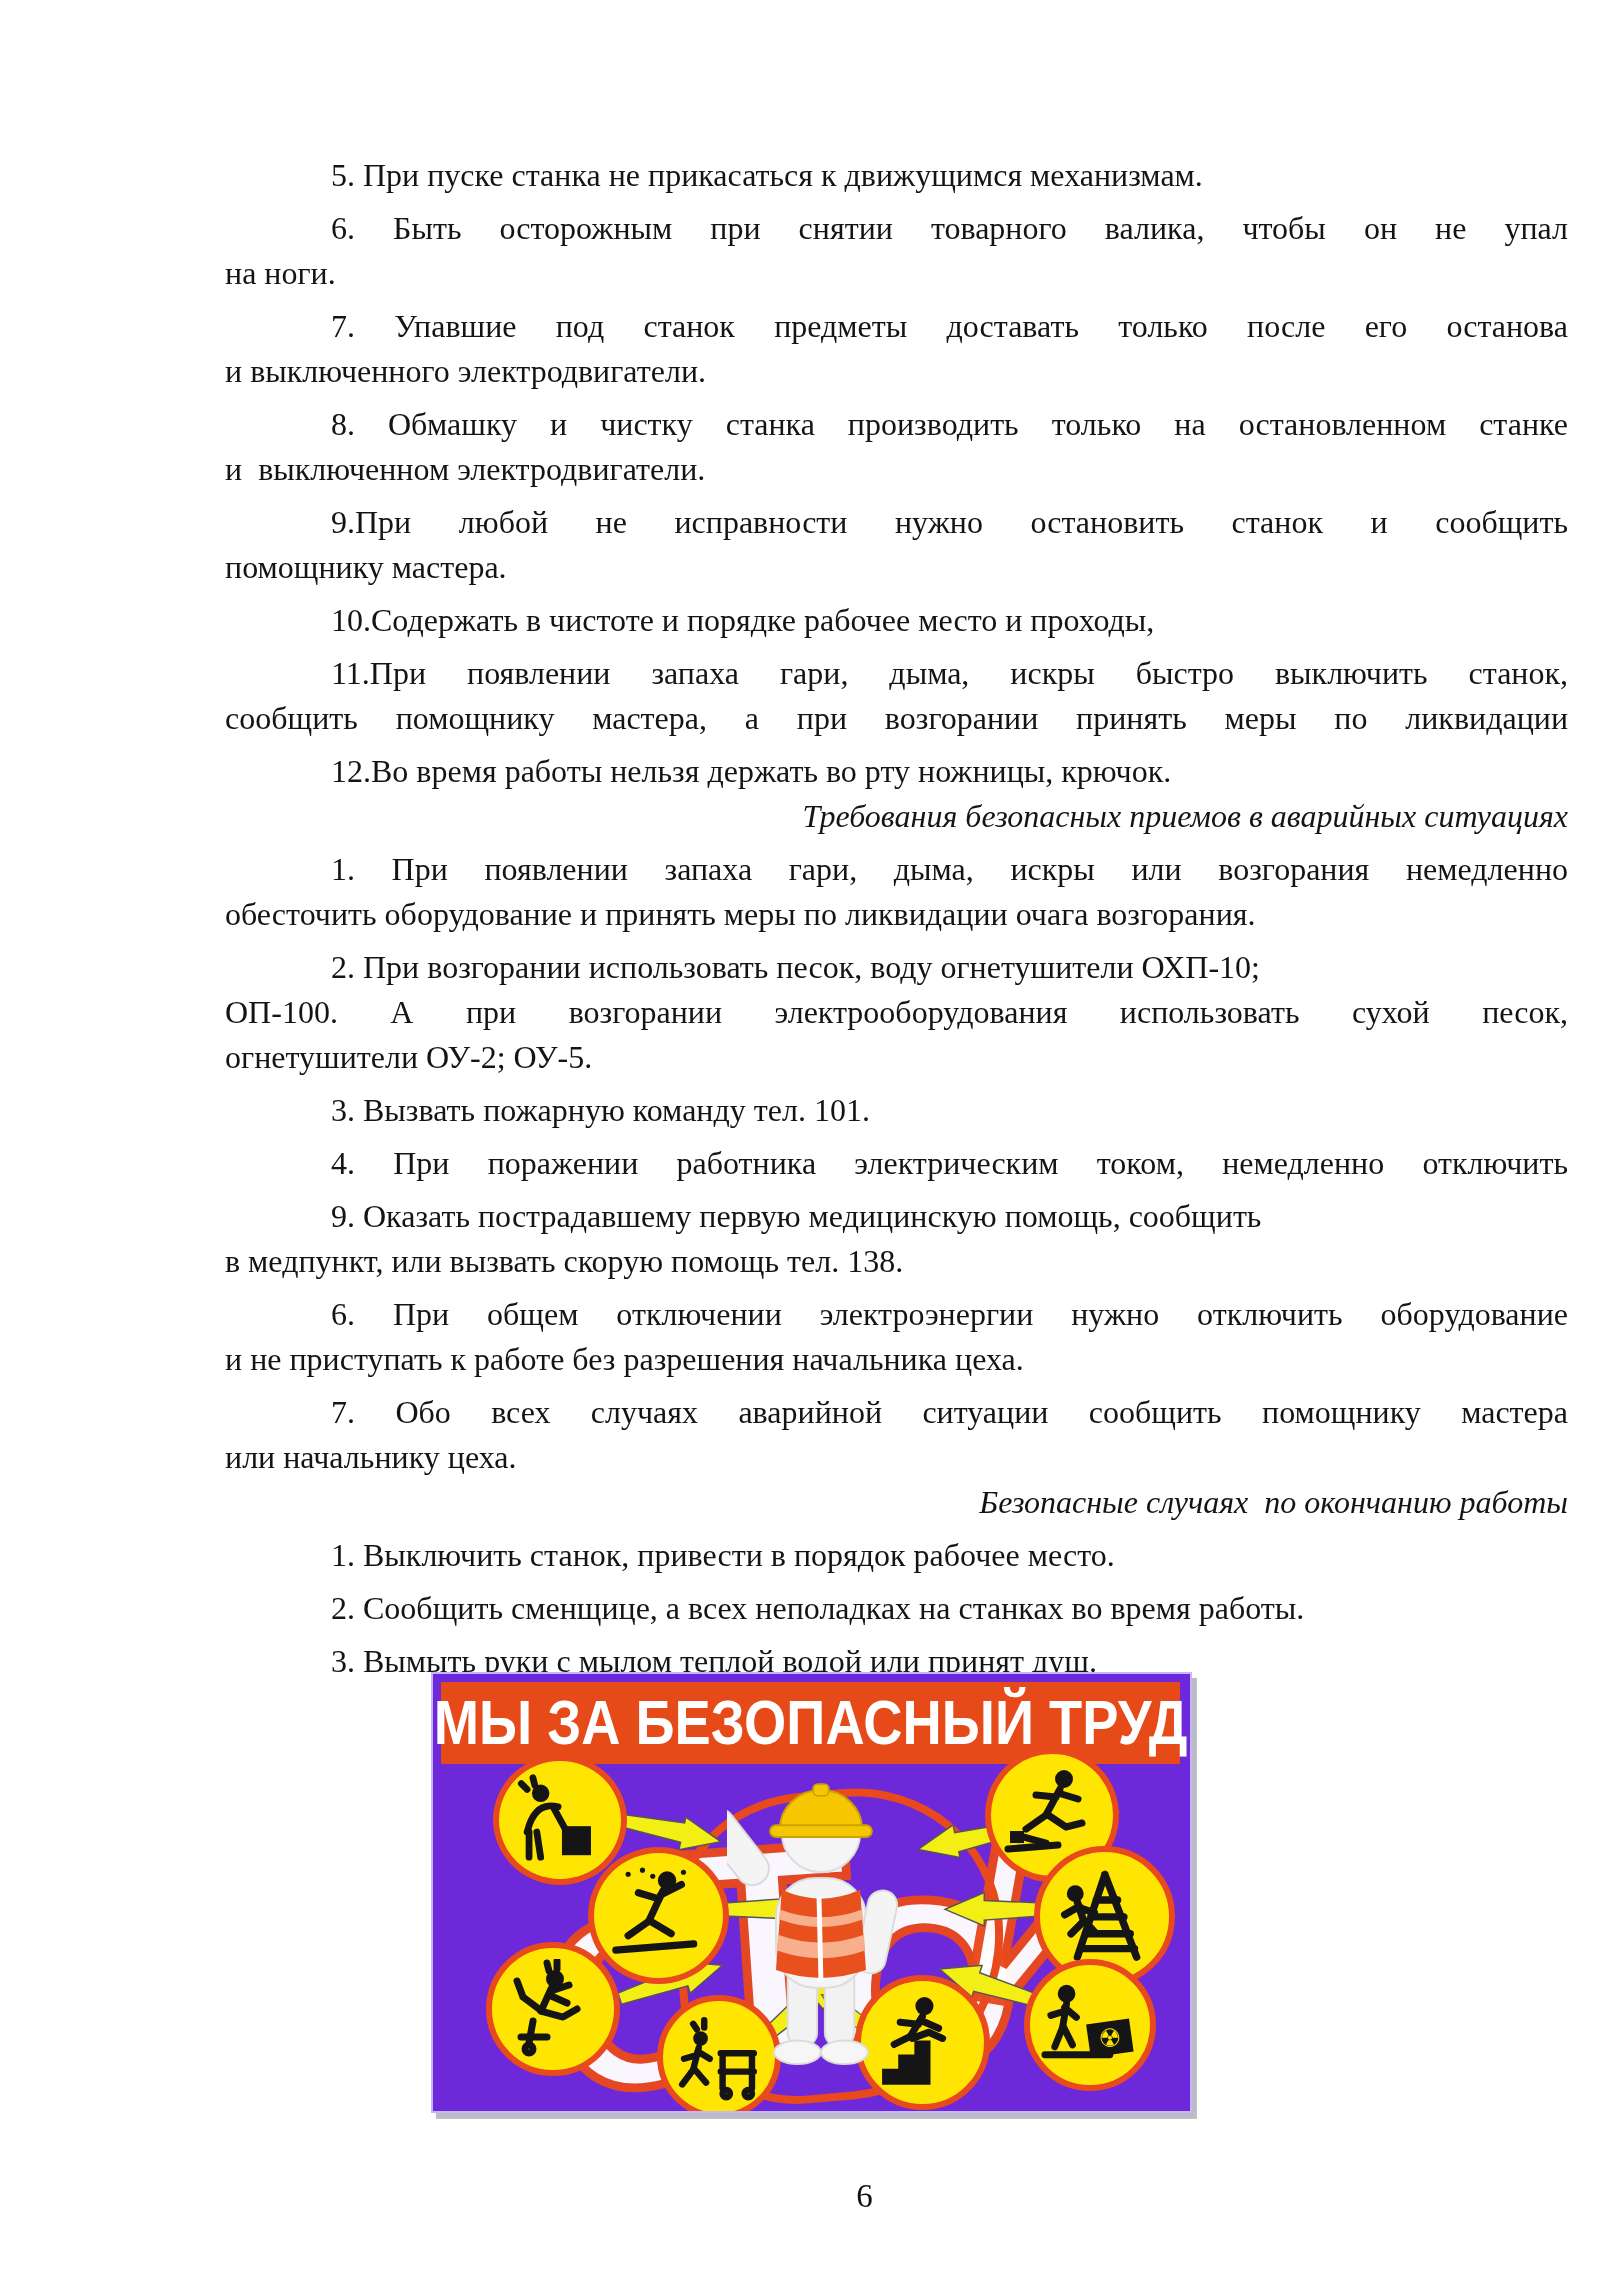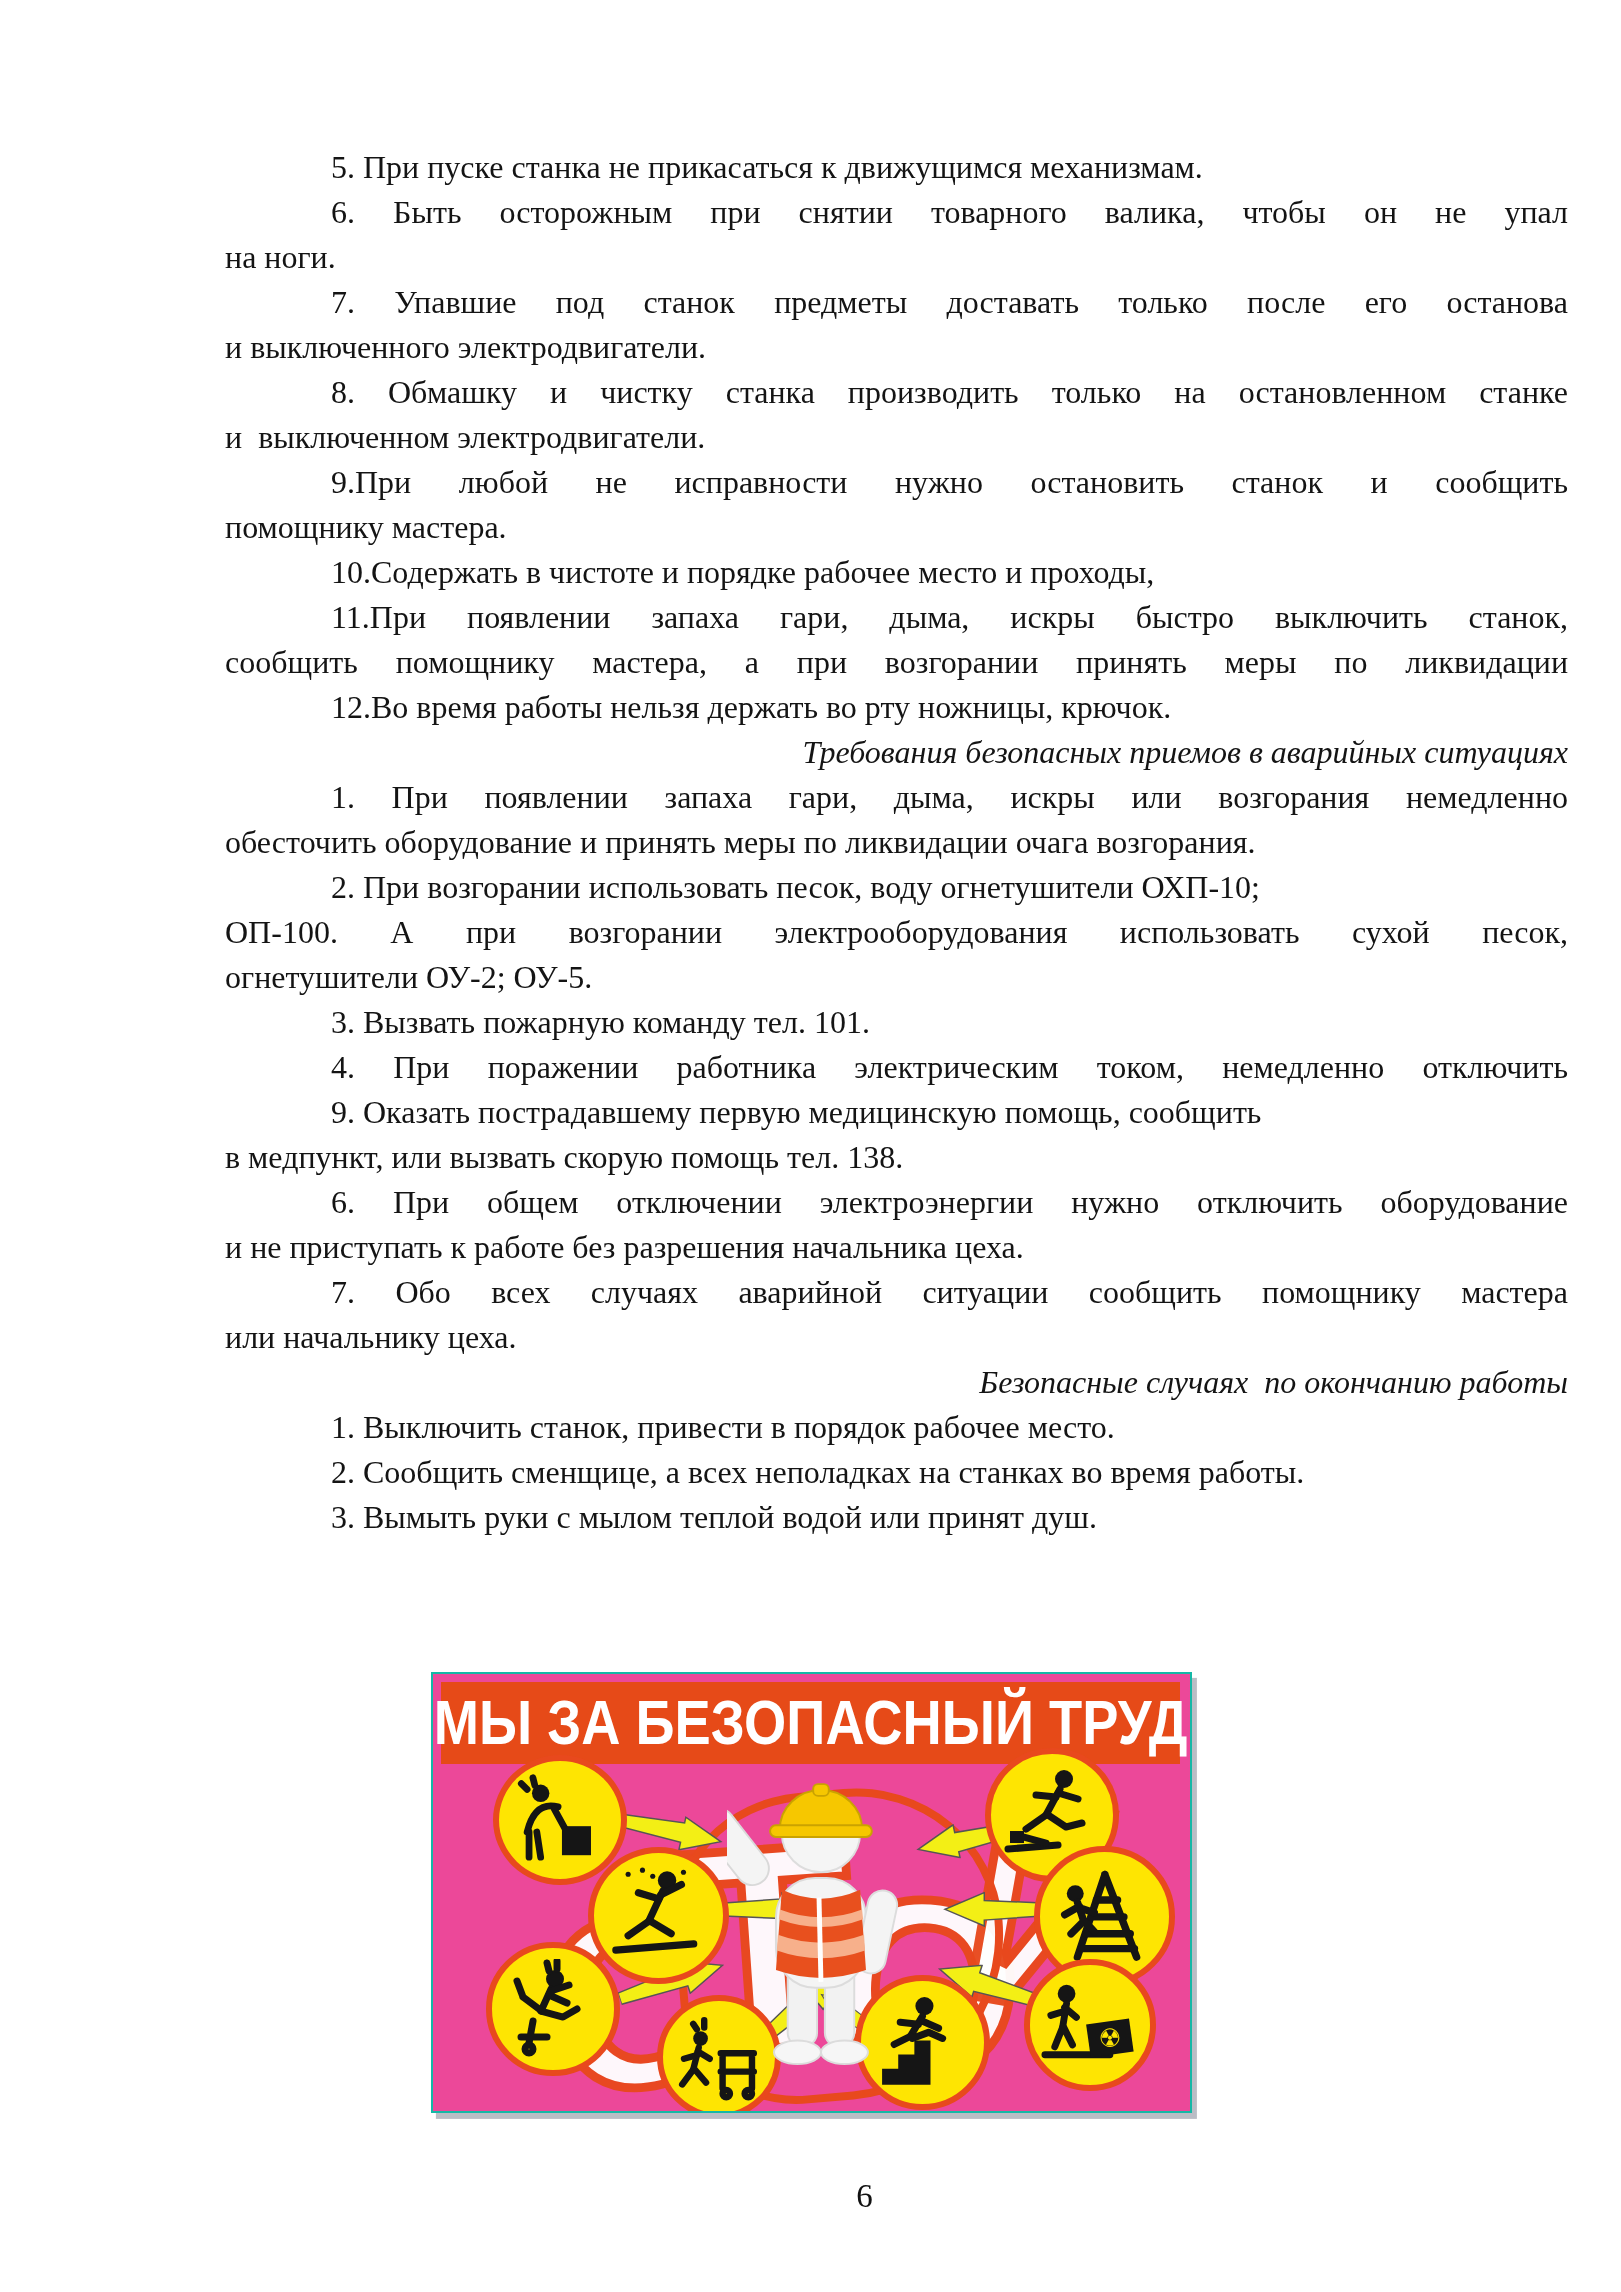--- a/index.html
+++ b/index.html
@@ -1,26 +1,26 @@
 <!DOCTYPE html>
 <html style="--banner: #e64a18; --accent: #e8491d; --cfill: #fee502;"><head>
 <meta charset="utf-8">
 <style>
   html,body{margin:0;padding:0;background:#ffffff;width:1621px;height:2293px;overflow:hidden;}
   .page{position:absolute;left:0;top:0;width:1621px;height:2293px;background:#ffffff;
         font-family:"Liberation Serif","DejaVu Serif",serif;color:#111;}
   
   .textblock{position:absolute;left:225px;top:145px;width:1343px;}
   .line{font-size:32px;line-height:45px;white-space:pre;color:#141414;}
-  .line.indent{text-indent:106px;}
+  .line.indent{text-indent:106px;margin-top:8px;}
   .line.stretch{white-space:normal;text-align:justify;text-align-last:justify;}
   .line.center{text-align:right;white-space:pre;font-style:italic;}
   
-  .poster{position:absolute;left:431px;top:1672px;width:757px;height:437px;background:#ec4899;
-          border:2px solid #14b8a6;box-shadow:4.9px 5.9px 0 rgba(130,134,150,.55);overflow:hidden;}
+  .poster{position:absolute;left:431px;top:1672px;width:757px;height:437px;background:#6d28d9;
+          border:2px solid #c4b5fd;box-shadow:4.9px 5.9px 0 rgba(130,134,150,.55);overflow:hidden;}
   .banner{position:absolute;left:7.8px;top:7.8px;width:739px;height:82px;background:var(--banner,#e64a18);
           display:flex;align-items:center;justify-content:center;}
   .banner span{font-family:"Liberation Sans","DejaVu Sans",sans-serif;font-weight:700;color:#fff;
           font-size:56px;letter-spacing:0px;transform:scaleY(1.12) scaleX(.97);white-space:nowrap;}
   .stopword{position:absolute;left:98px;top:93px;width:568px;height:323px;z-index:1;}
   .stopword b{position:absolute;font-family:"Liberation Sans","DejaVu Sans",sans-serif;font-weight:700;
           color:#ffffff;-webkit-text-stroke:8.8px var(--accent,#e8491d);text-stroke:8.8px #e8491d;opacity:.96;}
   .blob{position:absolute;left:243px;top:116px;width:312px;height:294px;z-index:2;
         border:8.8px solid var(--accent,#e8491d);border-radius:48% 52% 58% 42%/46% 54% 62% 38%;
         transform:rotate(-5deg);background:transparent;}

